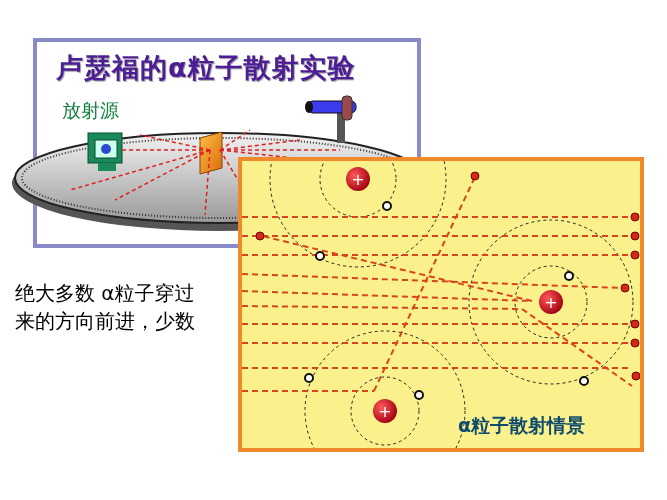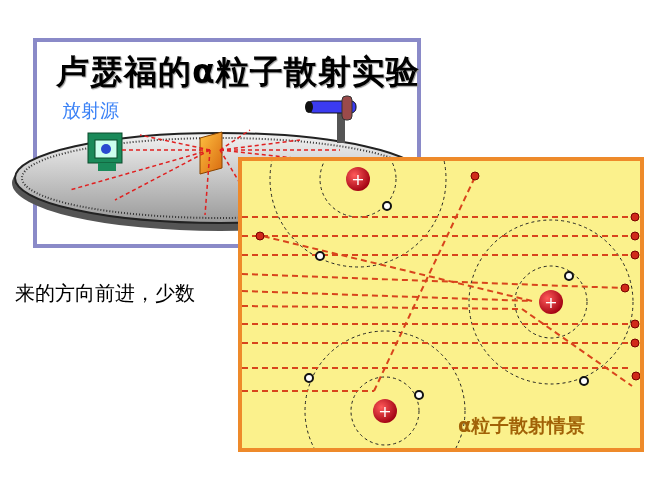--- a/index.html
+++ b/index.html
@@ -1,22 +1,22 @@
 <!DOCTYPE html>
 <html><head>
 <meta charset="utf-8">
 <style>
   html, body { margin:0; padding:0; background:#fff; }
   body { width:667px; height:500px; position:relative; overflow:hidden; font-family:"DejaVu Sans", sans-serif; }
   .frame { position:absolute; left:33px; top:38px; width:388px; height:210px; border:4px solid #8a8ac8; background:#fff; box-sizing:border-box; }
-  .title { position:absolute; left:56px; top:50px; font-size:33px; font-weight:bold; color:#000000; letter-spacing:1px; text-shadow:1px 1px 1px #999; white-space:nowrap; }
-  .source-label { position:absolute; left:62px; top:98px; font-size:19px; color:#3b82f6; white-space:nowrap; }
+  .title { position:absolute; left:56px; top:50px; font-size:27px; font-weight:bold; color:#4c1d95; letter-spacing:1px; text-shadow:1px 1px 1px #999; white-space:nowrap; }
+  .source-label { position:absolute; left:62px; top:98px; font-size:19px; color:#15803d; white-space:nowrap; }
   .desc { position:absolute; left:15px; top:279px; width:225px; font-size:20px; line-height:28px; color:#000; }
   .panel { position:absolute; left:238px; top:157px; width:406px; height:295px; border:4px solid #ee8a2a; background:#fbf18c; box-sizing:border-box; overflow:hidden; }
-  .caption { position:absolute; left:458px; top:413px; font-size:19px; font-weight:bold; color:#a16207; white-space:nowrap; }
+  .caption { position:absolute; left:458px; top:413px; font-size:19px; font-weight:bold; color:#0c4a6e; white-space:nowrap; }
   svg { position:absolute; left:0; top:0; }
 </style>
 </head>
 <body>
 
 <div class="frame"></div>
 
 <svg width="667" height="500">
   <defs>
     <linearGradient id="disk" x1="0" y1="0" x2="0" y2="1">
@@ -68,20 +68,21 @@
     <line x1="220" y1="150" x2="340" y2="150"></line>
     <line x1="220" y1="150" x2="250" y2="200"></line>
     <line x1="220" y1="150" x2="360" y2="165"></line>
   </g>
 </svg>
 
 <div class="title">卢瑟福的α粒子散射实验</div>
 <div class="source-label">放射源</div>
 
 <div class="desc">
+  <div>绝大多数 α粒子穿过</div>
   <div>来的方向前进，少数</div>
 </div>
 
 <div class="panel">
   <svg width="406" height="295">
     <defs>
       <radialGradient id="nuc2" cx="0.35" cy="0.35" r="0.7">
         <stop offset="0" stop-color="#ff5a5a"></stop>
         <stop offset="1" stop-color="#a00010"></stop>
       </radialGradient>

